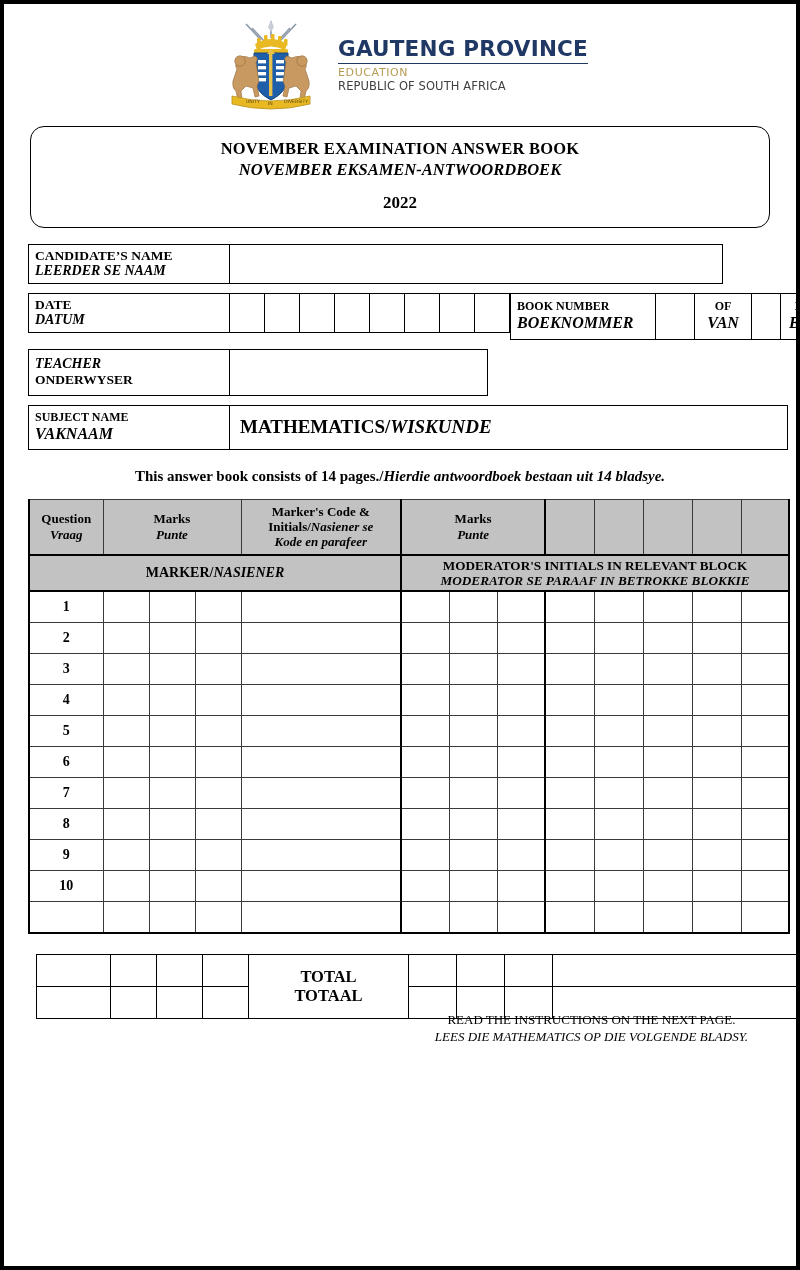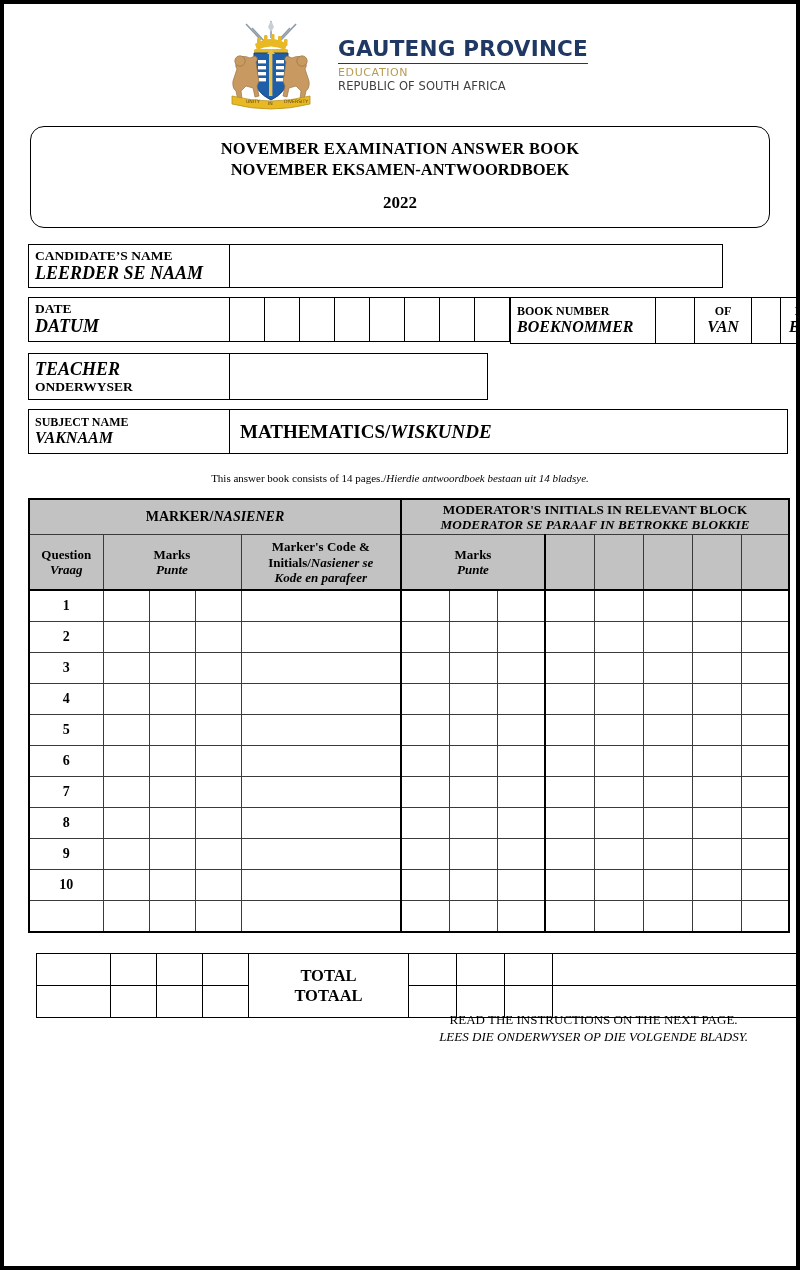--- a/index.html
+++ b/index.html
@@ -84,20 +84,21 @@
     padding: 12px 10px 14px 10px;
     text-align: center;
   }
   .title-line1 {
     font-weight: bold;
     font-size: 16.5px;
     letter-spacing: 0.2px;
   }
   .title-line2 {
     font-weight: bold;
+    font-style: italic;
     font-size: 16.5px;
     margin-top: 1px;
   }
   .title-year {
     font-weight: bold;
     font-size: 17px;
     margin-top: 13px;
   }
 
   
@@ -109,21 +110,21 @@
   .cell {
     border: 1.6px solid #000;
     padding: 0;
     vertical-align: middle;
   }
   .lbl {
     padding: 3px 6px 4px 6px;
     line-height: 1.12;
   }
   .en { font-weight: bold; font-size: 13.5px; display: block; }
-  .af { font-style: italic; font-weight: bold; font-size: 18px; display: block; }
+  .af { font-style: italic; font-weight: bold; font-size: 14px; display: block; }
   .en-sm { font-weight: bold; font-size: 12px; display: block; }
   .af-sm { font-style: italic; font-weight: bold; font-size: 16px; display: block; }
   .fill { background: #fff; }
 
   .row-gap { height: 9px; }
 
   .two-col {
     display: flex;
     gap: 0;
     align-items: flex-start;
@@ -138,22 +139,22 @@
   }
   .subject-val i { font-style: italic; }
   .paper-num {
     font-weight: bold;
     font-size: 17px;
     text-align: center;
   }
 
   .consists {
     text-align: center;
-    font-weight: normal;
-    font-size: 11px;
+    font-weight: bold;
+    font-size: 15px;
     margin: 18px 0 14px 0;
   }
   .consists i { font-style: italic; }
 
   
   .marks-wrap { margin: 0 10px; }
   table.marks {
     border-collapse: collapse;
     table-layout: fixed;
     width: 760px;
@@ -410,29 +411,20 @@
             <col style="width:48px">
             <col style="width:48px">
         <col style="width:49px">
             <col style="width:49px">
             <col style="width:49px">
             <col style="width:49px">
             <col style="width:48px">
       </colgroup>
       <tbody>
             <tr>
-        <th class="hdr hdr-top thickL thickT" colspan="5">
-          <span>MARKER/</span><span class="af">NASIENER</span>
-        </th>
-        <th class="hdr hdr-top hdr-top-mod thickL thickT thickR" colspan="8">
-          <span style="display:block">MODERATOR'S INITIALS IN RELEVANT BLOCK</span>
-          <span style="display:block;font-style:italic">MODERATOR SE PARAAF IN BETROKKE BLOKKIE</span>
-        </th>
-      </tr>
-      <tr>
         <th class="hdr hdr-sub thickL">
           <span class="en2">Question</span>
           <span class="af2">Vraag</span>
         </th>
         <th class="hdr hdr-sub" colspan="3">
           <span class="en2">Marks</span>
           <span class="af2">Punte</span>
         </th>
         <th class="hdr hdr-sub">
           <span class="en2">Marker's Code &amp;</span>
@@ -442,20 +434,29 @@
         <th class="hdr hdr-sub thickL" colspan="3">
           <span class="en2">Marks</span>
           <span class="af2">Punte</span>
         </th>
         <th class="hdr hdr-sub thickL"></th>
         <th class="hdr hdr-sub"></th>
         <th class="hdr hdr-sub"></th>
         <th class="hdr hdr-sub"></th>
         <th class="hdr hdr-sub thickR"></th>
       </tr>
+      <tr>
+        <th class="hdr hdr-top thickL thickT" colspan="5">
+          <span>MARKER/</span><span class="af">NASIENER</span>
+        </th>
+        <th class="hdr hdr-top hdr-top-mod thickL thickT thickR" colspan="8">
+          <span style="display:block">MODERATOR'S INITIALS IN RELEVANT BLOCK</span>
+          <span style="display:block;font-style:italic">MODERATOR SE PARAAF IN BETROKKE BLOKKIE</span>
+        </th>
+      </tr>
 
       <tr class="qrow">
         <td class="qnum thickL thickT">1</td>
         <td class="thickT"></td>
         <td class="thickT"></td>
         <td class="thickT"></td>
         <td class="thickT"></td>
         <td class="thickL thickT"></td>
         <td class="thickT"></td>
         <td class="thickT"></td>
@@ -656,17 +657,17 @@
         <td></td>
         <td></td>
         <td></td>
       </tr>
     </tbody>
         </table>
   </div>
 
   <div class="footer">
     <div class="foot-en">READ THE INSTRUCTIONS ON THE NEXT PAGE.</div>
-    <div class="foot-af">LEES DIE ONDERWYSER OP DIE VOLGENDE BLADSY.</div>
+    <div class="foot-af">LEES DIE MATHEMATICS OP DIE VOLGENDE BLADSY.</div>
   </div>
 
  </div>
 </div>
 
 </body></html>

